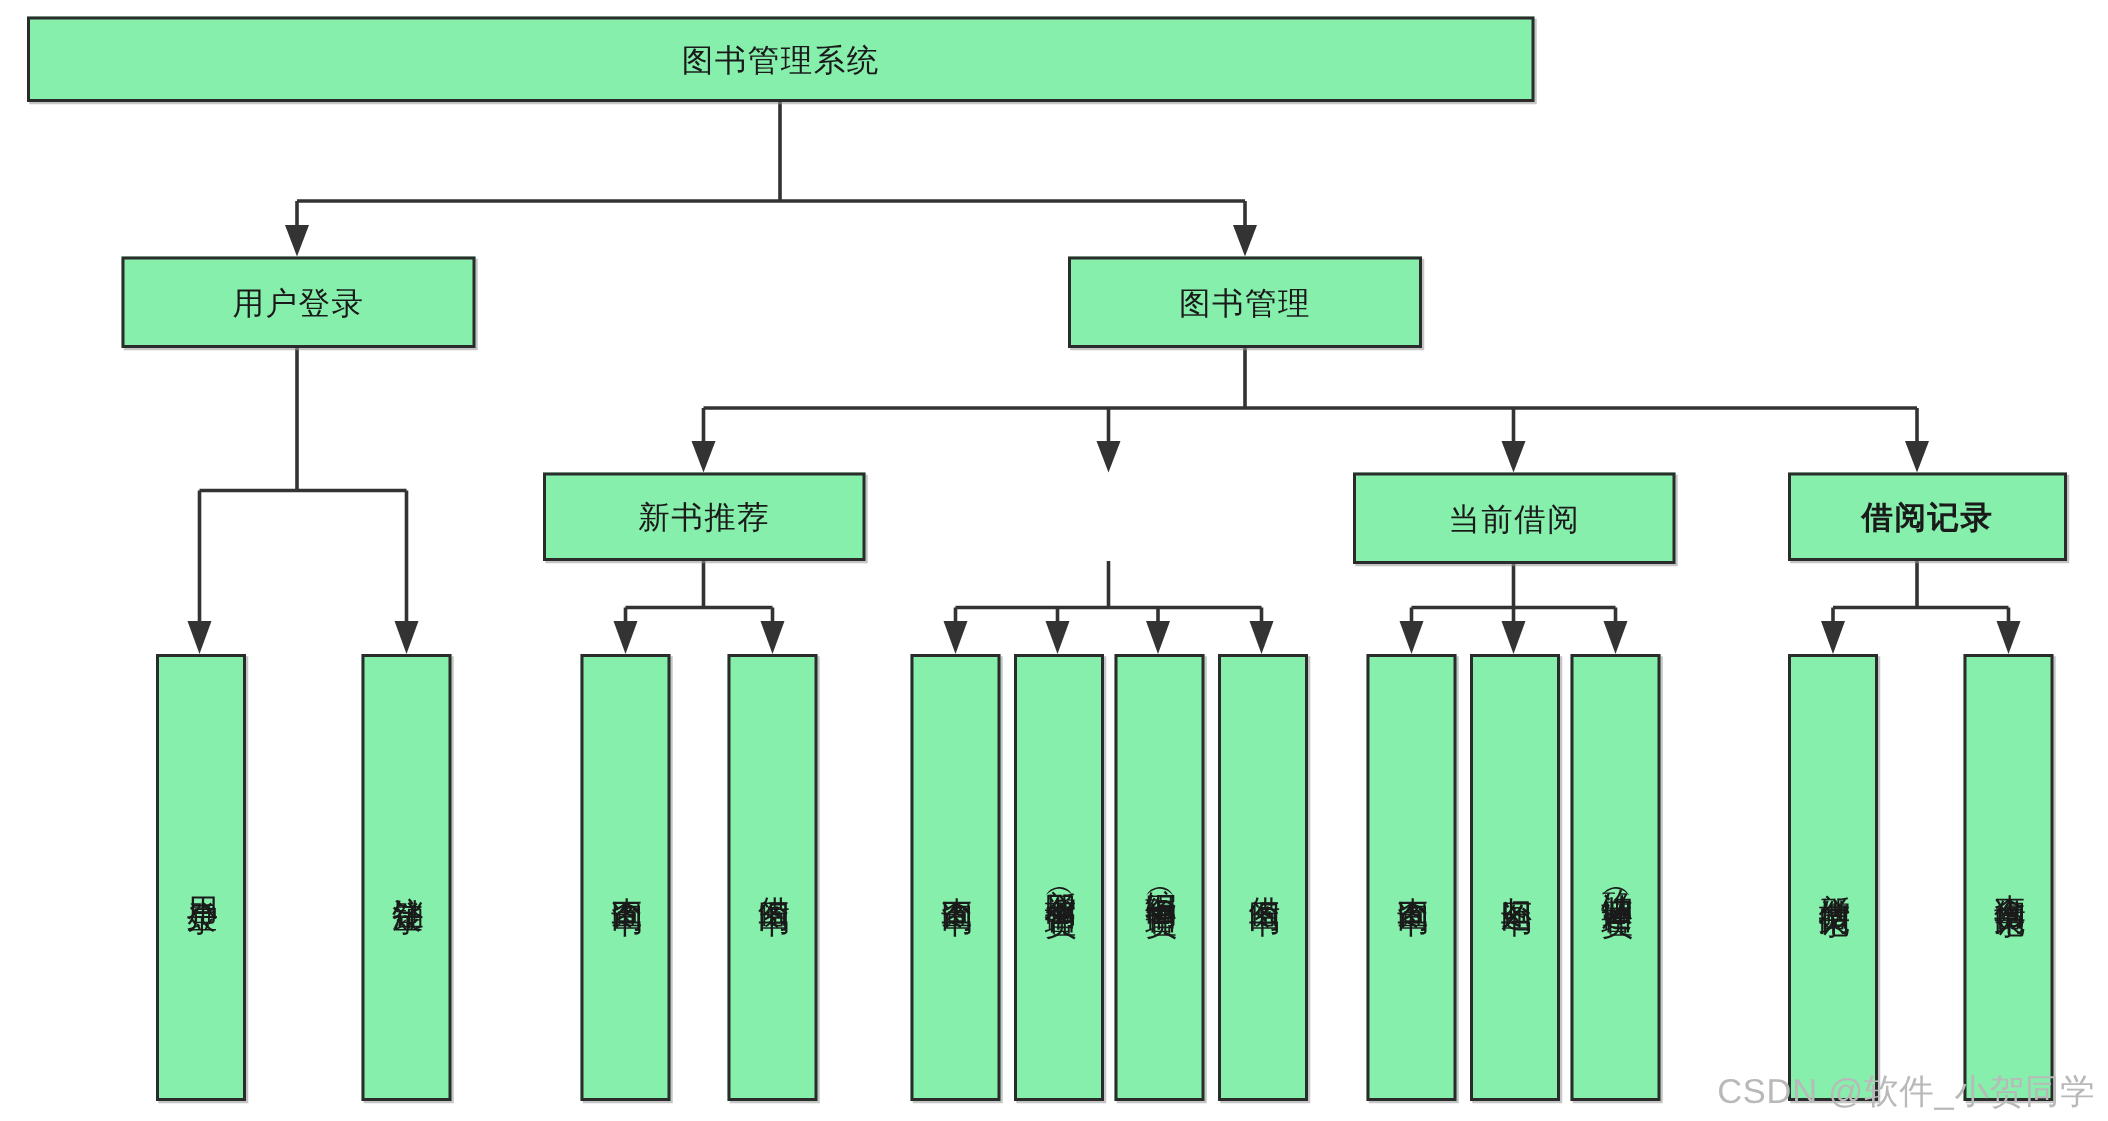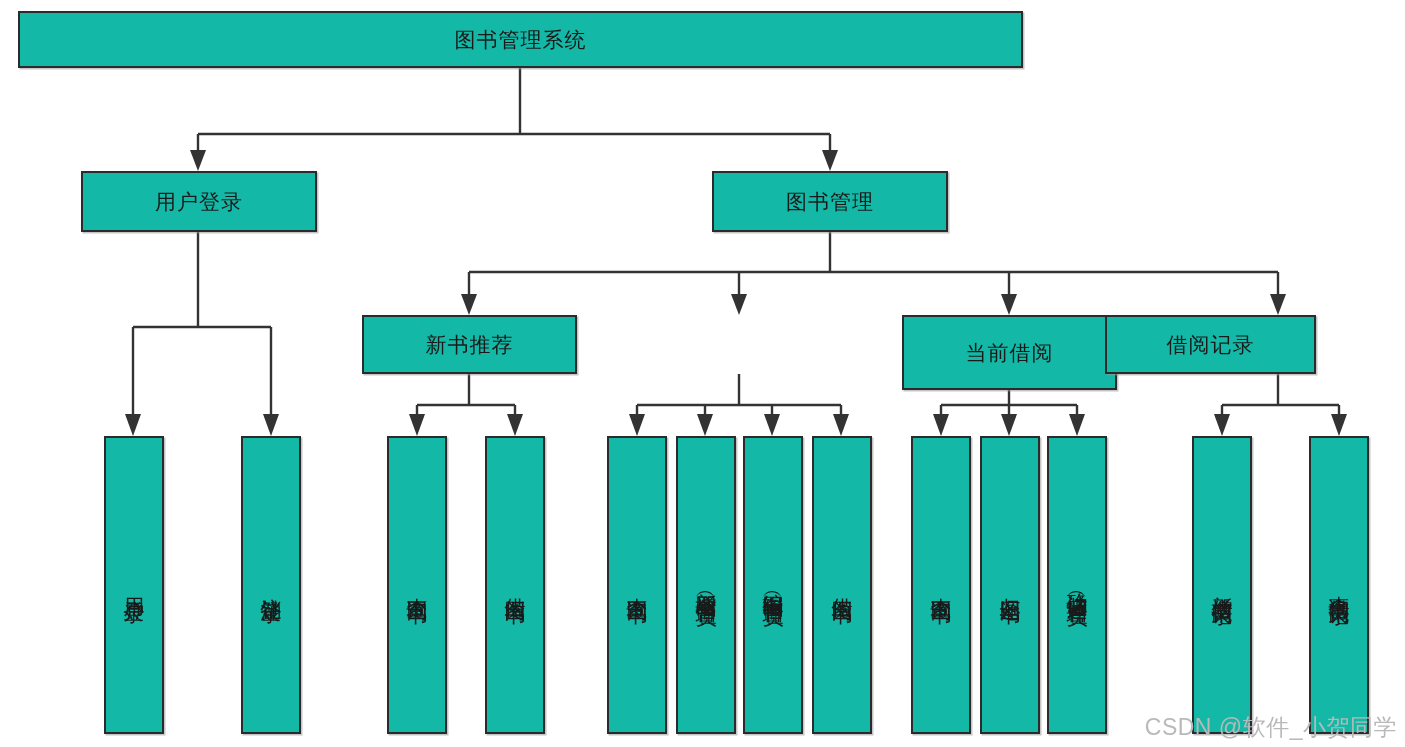--- a/index.html
+++ b/index.html
@@ -33,21 +33,21 @@
   }
   #wires polygon {
     fill: #333333;
     stroke: none;
   }
 
   
   .node {
     position: absolute;
     box-sizing: border-box;
-    background: #14b8a6;
+    background: #86efac;
     border: 2.2px solid #2b2b2b;
     box-shadow: 1.5px 1.5px 0 0 rgba(150,150,150,0.55);
     display: flex;
     align-items: center;
     justify-content: center;
     color: #1a1a1a;
   }
   .node.horiz {
     font-size: 21px;
     letter-spacing: 1px;
@@ -150,22 +150,22 @@
     <line x1="1339" y1="405" x2="1339" y2="416"></line>
     <polygon points="1331,414 1347,414 1339,436"></polygon>
   </svg>
 
   <div class="node horiz" style="left:18px; top:11px; width:1005px; height:57px;">图书管理系统</div>
 
   <div class="node horiz" style="left:81px; top:171px; width:236px; height:61px;">用户登录</div>
   <div class="node horiz" style="left:362px; top:315px; width:215px; height:59px;">新书推荐</div>
 
   <div class="node horiz" style="left:712px; top:171px; width:236px; height:61px;">图书管理</div>
-  <div class="node horiz" style="left:902px; top:315px; width:215px; height:75px;">当前借阅</div>
-  <div class="node horiz" style="left:1105px; top:315px; width:211px; height:59px;">借阅记录</div>
+  <div class="node horiz" style="left:902px; top:315px; width:215px; height:61px;">当前借阅</div>
+  <div class="node horiz" style="left:1192px; top:315px; width:186px; height:59px;font-weight:bold;">借阅记录</div>
 
   <div class="node vert" style="left:104px; top:436px; width:60px; height:298px;">
     <span>用户登录</span>
   </div>
   <div class="node vert" style="left:241px; top:436px; width:60px; height:298px;">
     <span>注销登录</span>
   </div>
 
   <div class="node vert" style="left:387px; top:436px; width:60px; height:298px;">
     <span>查询图书</span>

